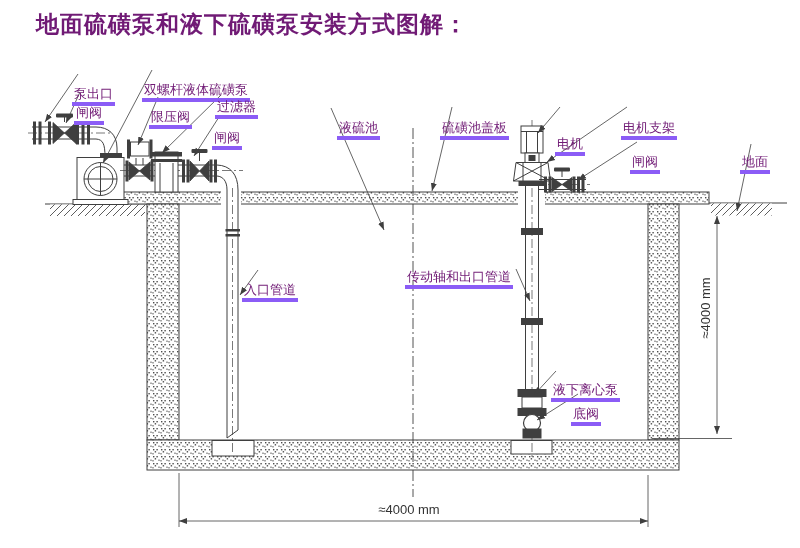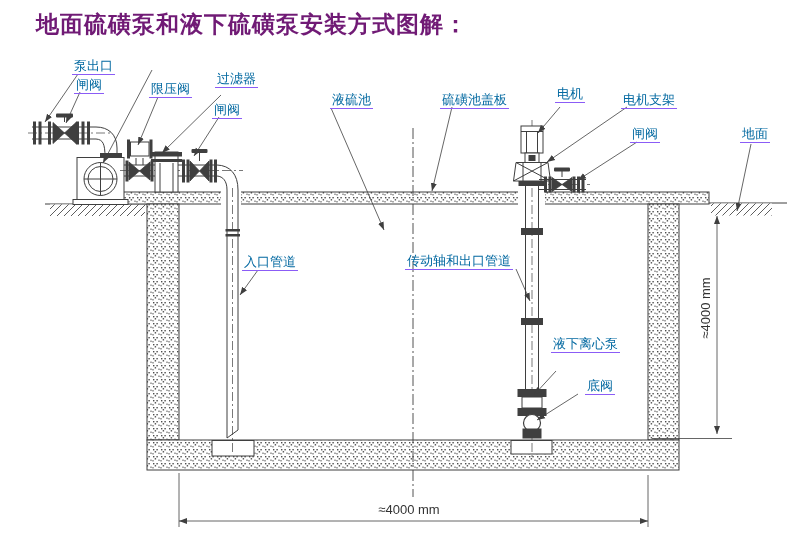--- a/index.html
+++ b/index.html
@@ -6,22 +6,22 @@
   .canvas{
     position:relative;width:800px;height:548px;background:#ffffff;overflow:hidden;
     font-family:"Liberation Sans","DejaVu Sans",sans-serif;
   }
   .title{
     position:absolute;left:36px;top:9px;
     font-size:23px;font-weight:bold;color:#701a75;letter-spacing:1px;
     white-space:nowrap;
   }
   .lbl{
-    position:absolute;font-size:13px;color:#0369a1;white-space:nowrap;
-    border-bottom:1px solid #8b5cf6;padding:0 2px 1px 2px;line-height:1.1;
+    position:absolute;font-size:13px;color:#701a75;white-space:nowrap;
+    border-bottom:4px solid #8b5cf6;padding:0 2px 1px 2px;line-height:1.1;margin-top:28px;
   }
   .dim{
     position:absolute;font-size:13px;color:#333;white-space:nowrap;text-align:center;
   }
   .dim-vert{
     width:80px;height:16px;line-height:16px;transform:rotate(-90deg);
   }
   svg{position:absolute;left:0;top:0;}
 </style>
 </head>
@@ -241,30 +241,31 @@
         <line x1="258" y1="270" x2="240" y2="295" marker-end="url(#arr)"></line>
         <line x1="516" y1="269" x2="530" y2="301" marker-end="url(#arr)"></line>
         <line x1="556" y1="371" x2="534" y2="395" marker-end="url(#arr)"></line>
         <line x1="578" y1="394" x2="537" y2="420" marker-end="url(#arr)"></line>
       </g>
     </g>
   </svg>
 
   <div class="lbl" style="left:72px;top:59px">泵出口</div>
   <div class="lbl" style="left:74px;top:78px">闸阀</div>
+  <div class="lbl" style="left:142px;top:55px">双螺杆液体硫磺泵</div>
   <div class="lbl" style="left:149px;top:82px">限压阀</div>
   <div class="lbl" style="left:215px;top:72px">过滤器</div>
   <div class="lbl" style="left:212px;top:103px">闸阀</div>
-  <div class="lbl" style="left:330px;top:93px">液硫池</div>
+  <div class="lbl" style="left:337px;top:93px">液硫池</div>
   <div class="lbl" style="left:440px;top:93px">硫磺池盖板</div>
-  <div class="lbl" style="left:555px;top:87px">电机</div>
+  <div class="lbl" style="left:555px;top:109px">电机</div>
   <div class="lbl" style="left:621px;top:93px">电机支架</div>
   <div class="lbl" style="left:630px;top:127px">闸阀</div>
   <div class="lbl" style="left:740px;top:127px">地面</div>
   <div class="lbl" style="left:242px;top:255px">入口管道</div>
-  <div class="lbl" style="left:405px;top:254px">传动轴和出口管道</div>
-  <div class="lbl" style="left:551px;top:337px">液下离心泵</div>
-  <div class="lbl" style="left:585px;top:379px">底阀</div>
+  <div class="lbl" style="left:405px;top:242px">传动轴和出口管道</div>
+  <div class="lbl" style="left:551px;top:355px">液下离心泵</div>
+  <div class="lbl" style="left:571px;top:379px">底阀</div>
 
   <div class="dim dim-vert" style="left:666px;top:300px">≈4000 mm</div>
   <div class="dim" style="left:369px;top:502px;width:80px">≈4000 mm</div>
 
 </div>
 
 </body></html>

